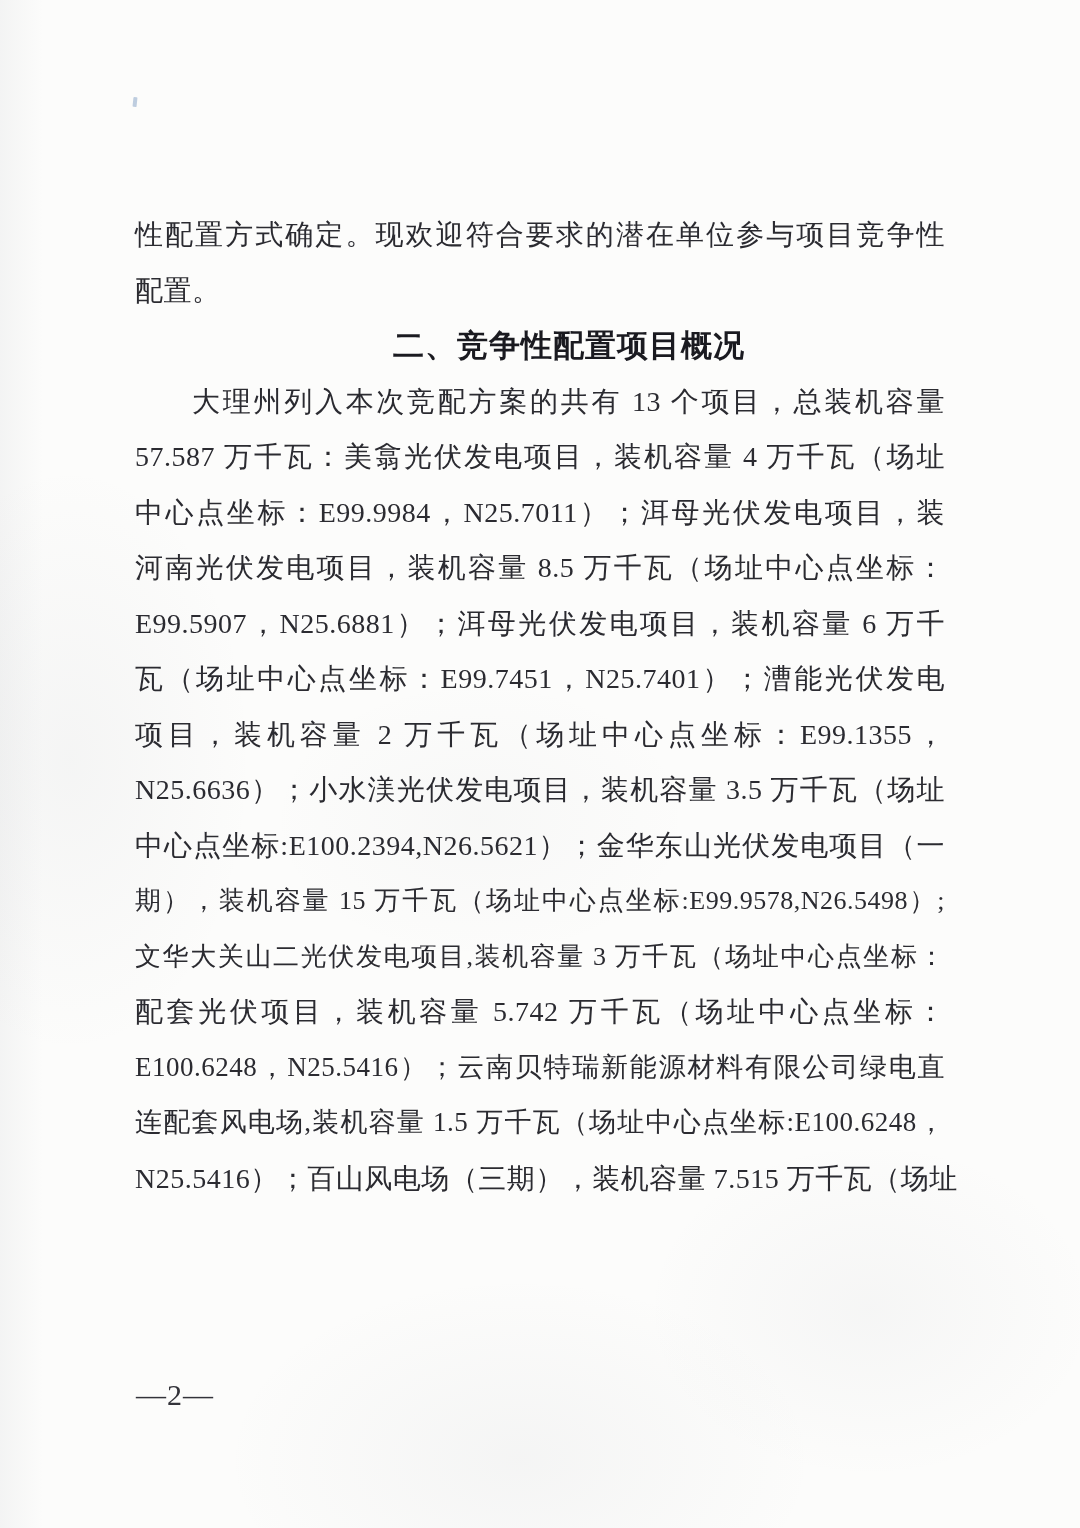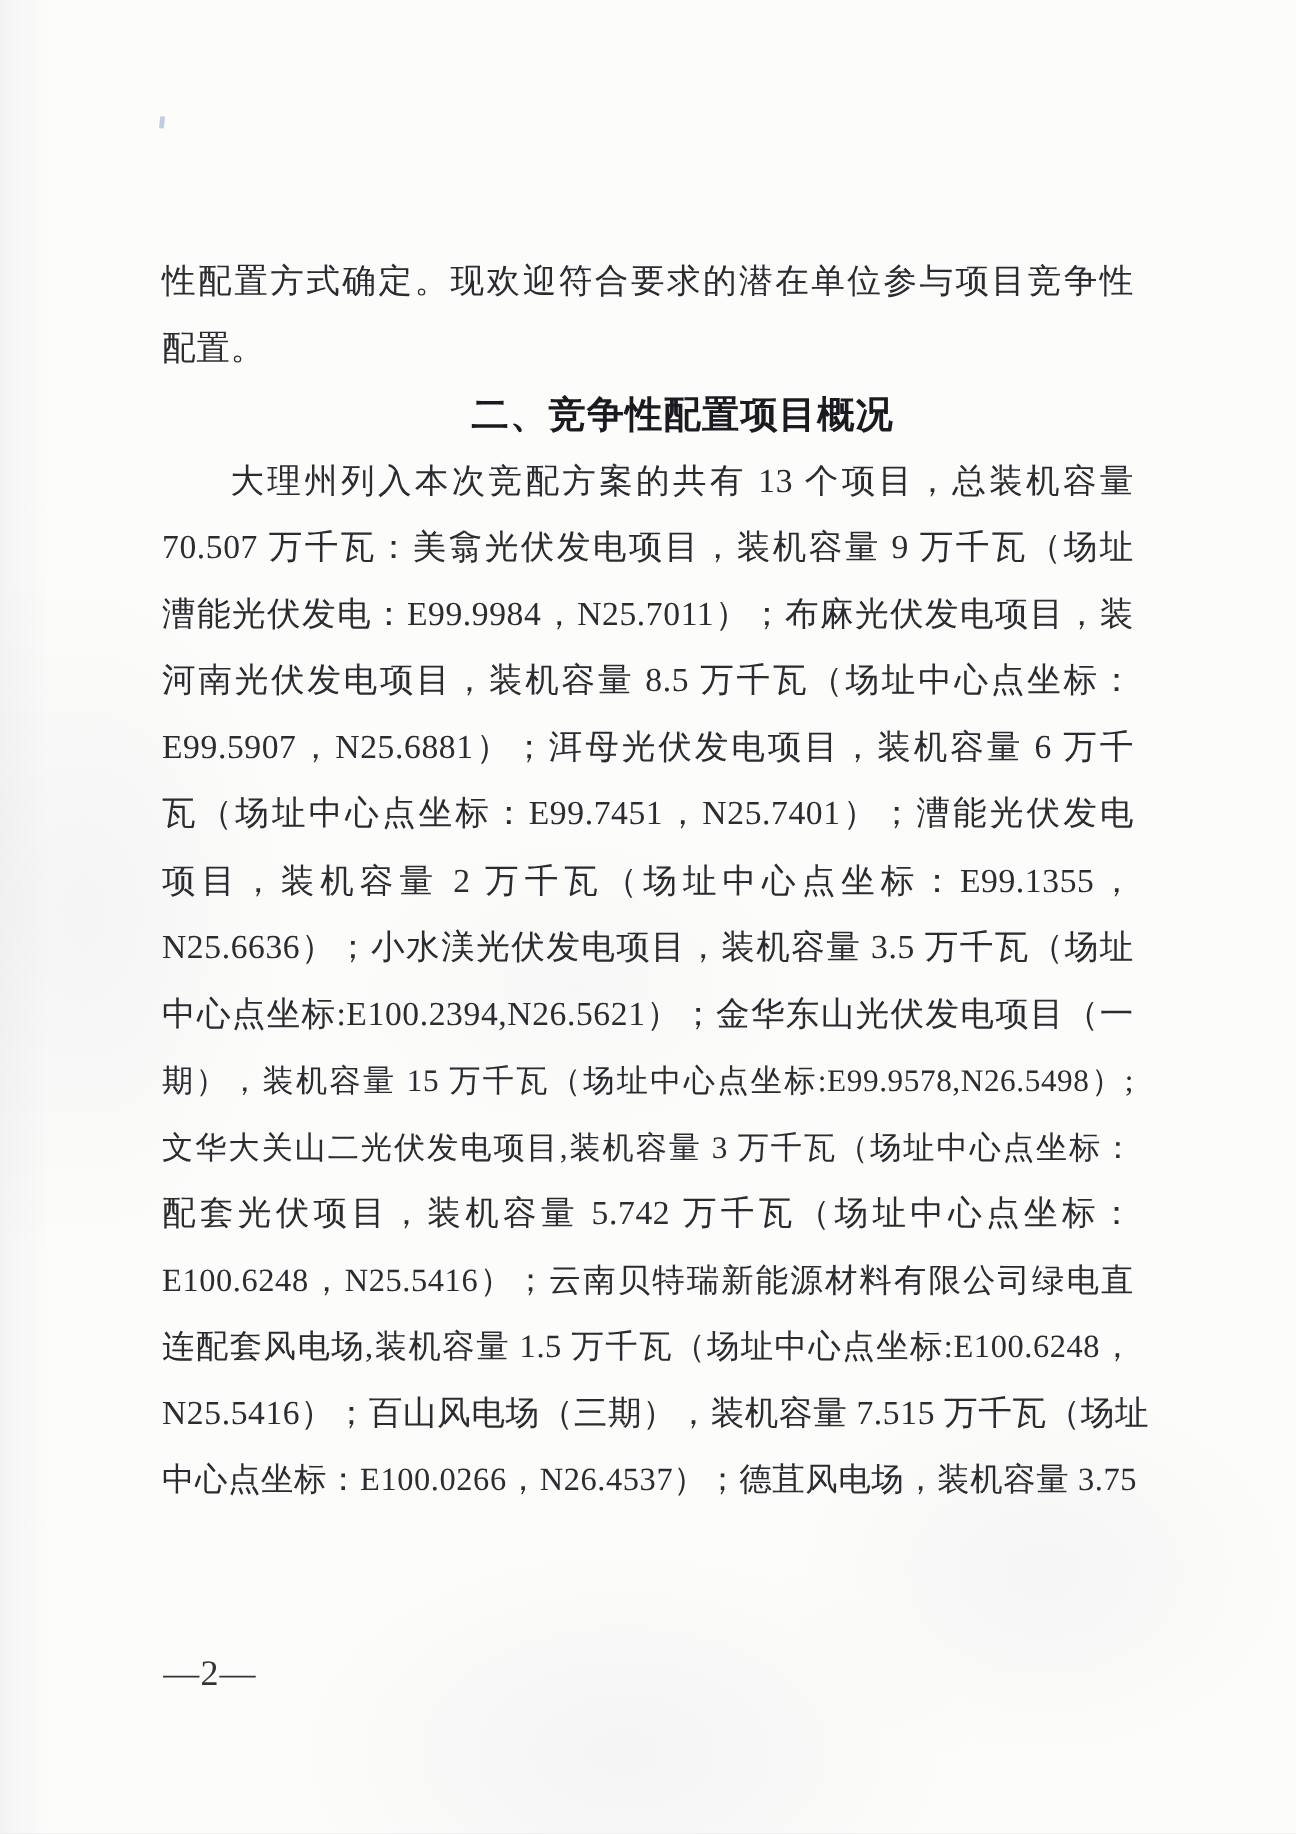--- a/index.html
+++ b/index.html
@@ -75,31 +75,30 @@
 <div class="page">
   <div class="artifact-mark"></div>
 
   <main class="content">
     <p class="line">性配置方式确定。现欢迎符合要求的潜在单位参与项目竞争性</p>
     <p class="line short">配置。</p>
 
     <h2 class="heading">二、竞争性配置项目概况</h2>
 
     <p class="line indent">大理州列入本次竞配方案的共有 13 个项目，总装机容量</p>
-    <p class="line">70.507 万千瓦：美翕光伏发电项目，装机容量 9 万千瓦（场址</p>
-    <p class="line">漕能光伏发电：E99.9984，N25.7011）；布麻光伏发电项目，装</p>
+    <p class="line">57.587 万千瓦：美翕光伏发电项目，装机容量 4 万千瓦（场址</p>
+    <p class="line">中心点坐标：E99.9984，N25.7011）；洱母光伏发电项目，装</p>
     <p class="line">河南光伏发电项目，装机容量 8.5 万千瓦（场址中心点坐标：</p>
     <p class="line">E99.5907，N25.6881）；洱母光伏发电项目，装机容量 6 万千</p>
     <p class="line">瓦（场址中心点坐标：E99.7451，N25.7401）；漕能光伏发电</p>
     <p class="line">项目，装机容量 2 万千瓦（场址中心点坐标：E99.1355，</p>
     <p class="line">N25.6636）；小水渼光伏发电项目，装机容量 3.5 万千瓦（场址</p>
     <p class="line">中心点坐标:E100.2394,N26.5621）；金华东山光伏发电项目（一</p>
     <p class="line d26">期），装机容量 15 万千瓦（场址中心点坐标:E99.9578,N26.5498）;</p>
     <p class="line d26">文华大关山二光伏发电项目,装机容量 3 万千瓦（场址中心点坐标：</p>
     <p class="line">配套光伏项目，装机容量 5.742 万千瓦（场址中心点坐标：</p>
     <p class="line d27">E100.6248，N25.5416）；云南贝特瑞新能源材料有限公司绿电直</p>
     <p class="line d27">连配套风电场,装机容量 1.5 万千瓦（场址中心点坐标:E100.6248，</p>
     <p class="line">N25.5416）；百山风电场（三期），装机容量 7.515 万千瓦（场址</p>
-    <p class="line d27">中心点坐标：E100.0266，N26.4537）；德苴风电场，装机容量 3.75</p>
   </main>
 
   <span class="page-number">—2—</span>
 </div>
 
 </body></html>

